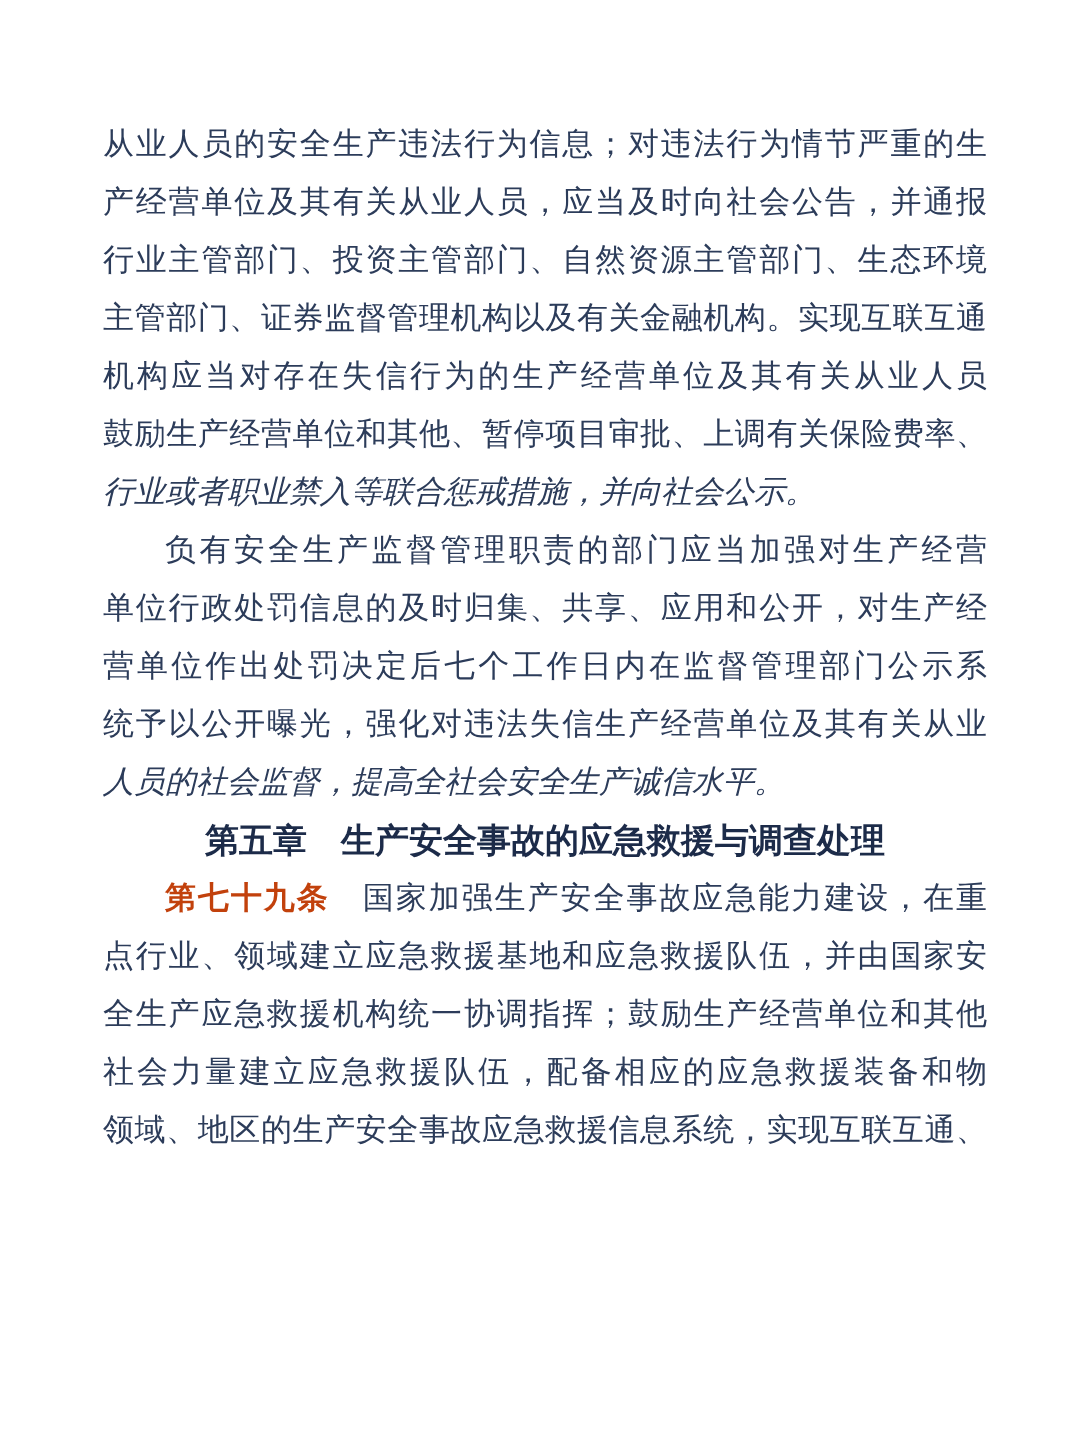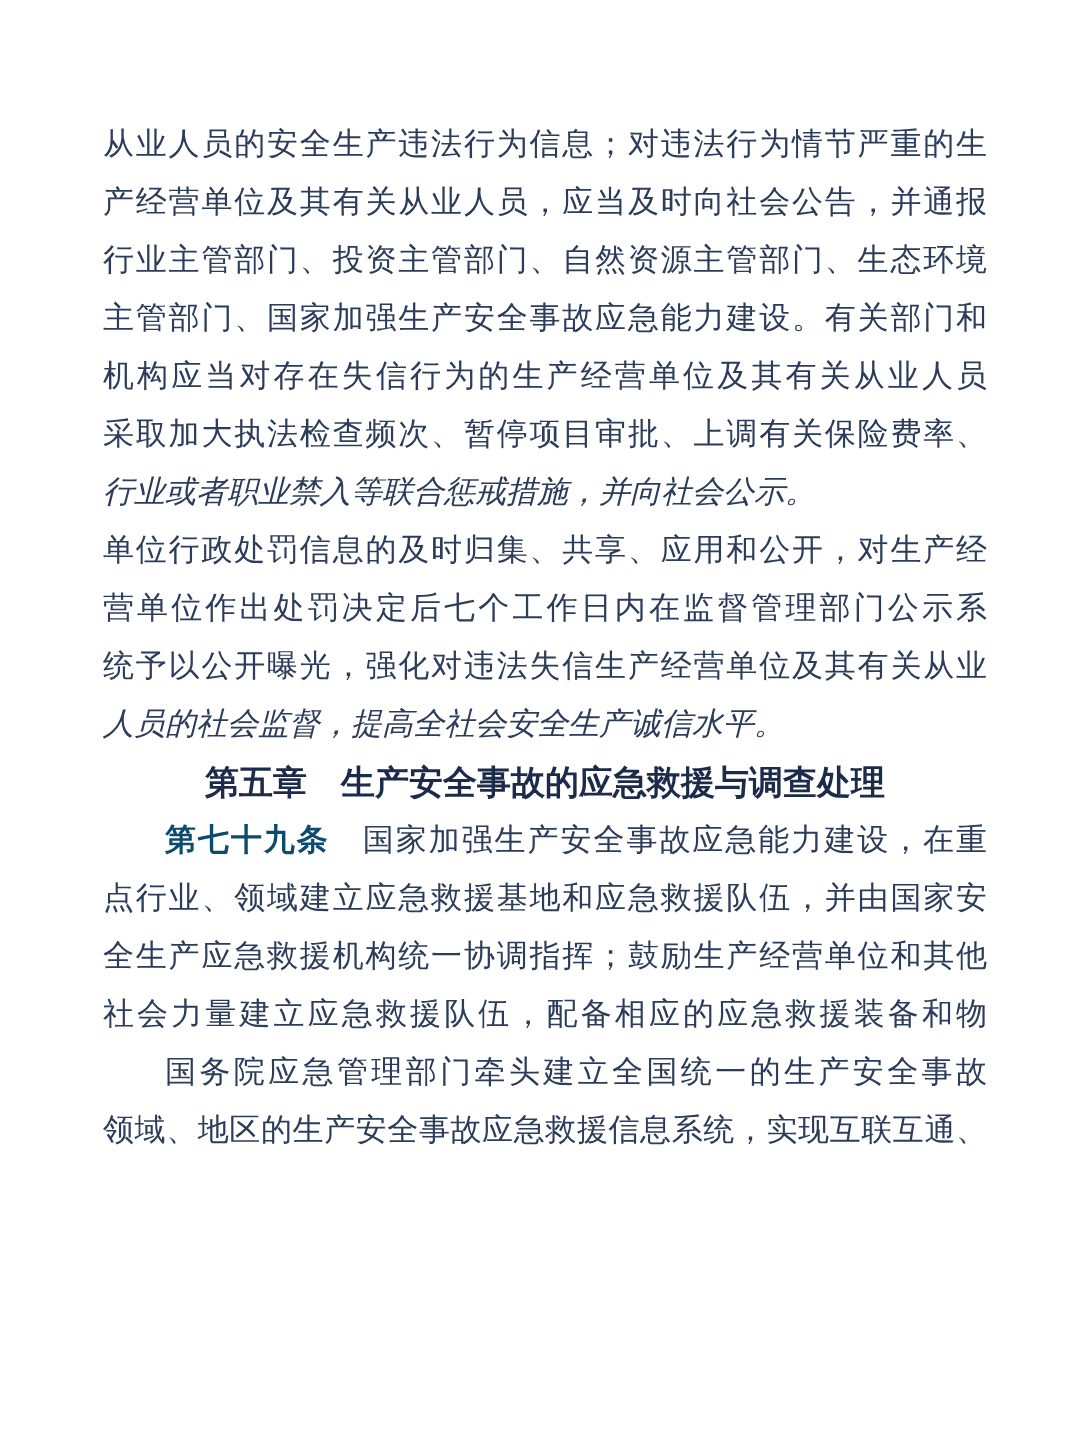--- a/index.html
+++ b/index.html
@@ -45,40 +45,40 @@
   }
   .line.heading {
     font-family: "Liberation Sans", "DejaVu Sans", sans-serif;
     font-weight: 700;
     font-size: 34px;
     color: #1c2b49;
   }
   .bold-lead {
     font-family: "Liberation Sans", "DejaVu Sans", sans-serif;
     font-weight: 700;
-    color: #0c4a6e;
+    color: #c2410c;
   }
 </style>
 </head>
 <body>
 
 <div class="page">
   <div class="content">
       <div class="line"><span>从业人员的安全生产违法行为信息；对违法行为情节严重的生</span></div>
       <div class="line"><span>产经营单位及其有关从业人员，应当及时向社会公告，并通报</span></div>
       <div class="line"><span>行业主管部门、投资主管部门、自然资源主管部门、生态环境</span></div>
-      <div class="line"><span>主管部门、国家加强生产安全事故应急能力建设。有关部门和</span></div>
+      <div class="line"><span>主管部门、证券监督管理机构以及有关金融机构。实现互联互通</span></div>
       <div class="line"><span>机构应当对存在失信行为的生产经营单位及其有关从业人员</span></div>
-      <div class="line"><span>采取加大执法检查频次、暂停项目审批、上调有关保险费率、</span></div>
+      <div class="line"><span>鼓励生产经营单位和其他、暂停项目审批、上调有关保险费率、</span></div>
       <div class="line left"><span>行业或者职业禁入等联合惩戒措施，并向社会公示。</span></div>
+      <div class="line indent"><span>负有安全生产监督管理职责的部门应当加强对生产经营</span></div>
       <div class="line"><span>单位行政处罚信息的及时归集、共享、应用和公开，对生产经</span></div>
       <div class="line"><span>营单位作出处罚决定后七个工作日内在监督管理部门公示系</span></div>
       <div class="line"><span>统予以公开曝光，强化对违法失信生产经营单位及其有关从业</span></div>
       <div class="line left"><span>人员的社会监督，提高全社会安全生产诚信水平。</span></div>
       <div class="line heading center"><span>第五章　生产安全事故的应急救援与调查处理</span></div>
       <div class="line indent"><span class="bold-lead">第七十九条</span><span>　国家加强生产安全事故应急能力建设，在重</span></div>
       <div class="line"><span>点行业、领域建立应急救援基地和应急救援队伍，并由国家安</span></div>
       <div class="line"><span>全生产应急救援机构统一协调指挥；鼓励生产经营单位和其他</span></div>
       <div class="line"><span>社会力量建立应急救援队伍，配备相应的应急救援装备和物</span></div>
-      <div class="line indent"><span>国务院应急管理部门牵头建立全国统一的生产安全事故</span></div>
       <div class="line"><span>领域、地区的生产安全事故应急救援信息系统，实现互联互通、</span></div>
     </div>
 </div>
 
 </body></html>

